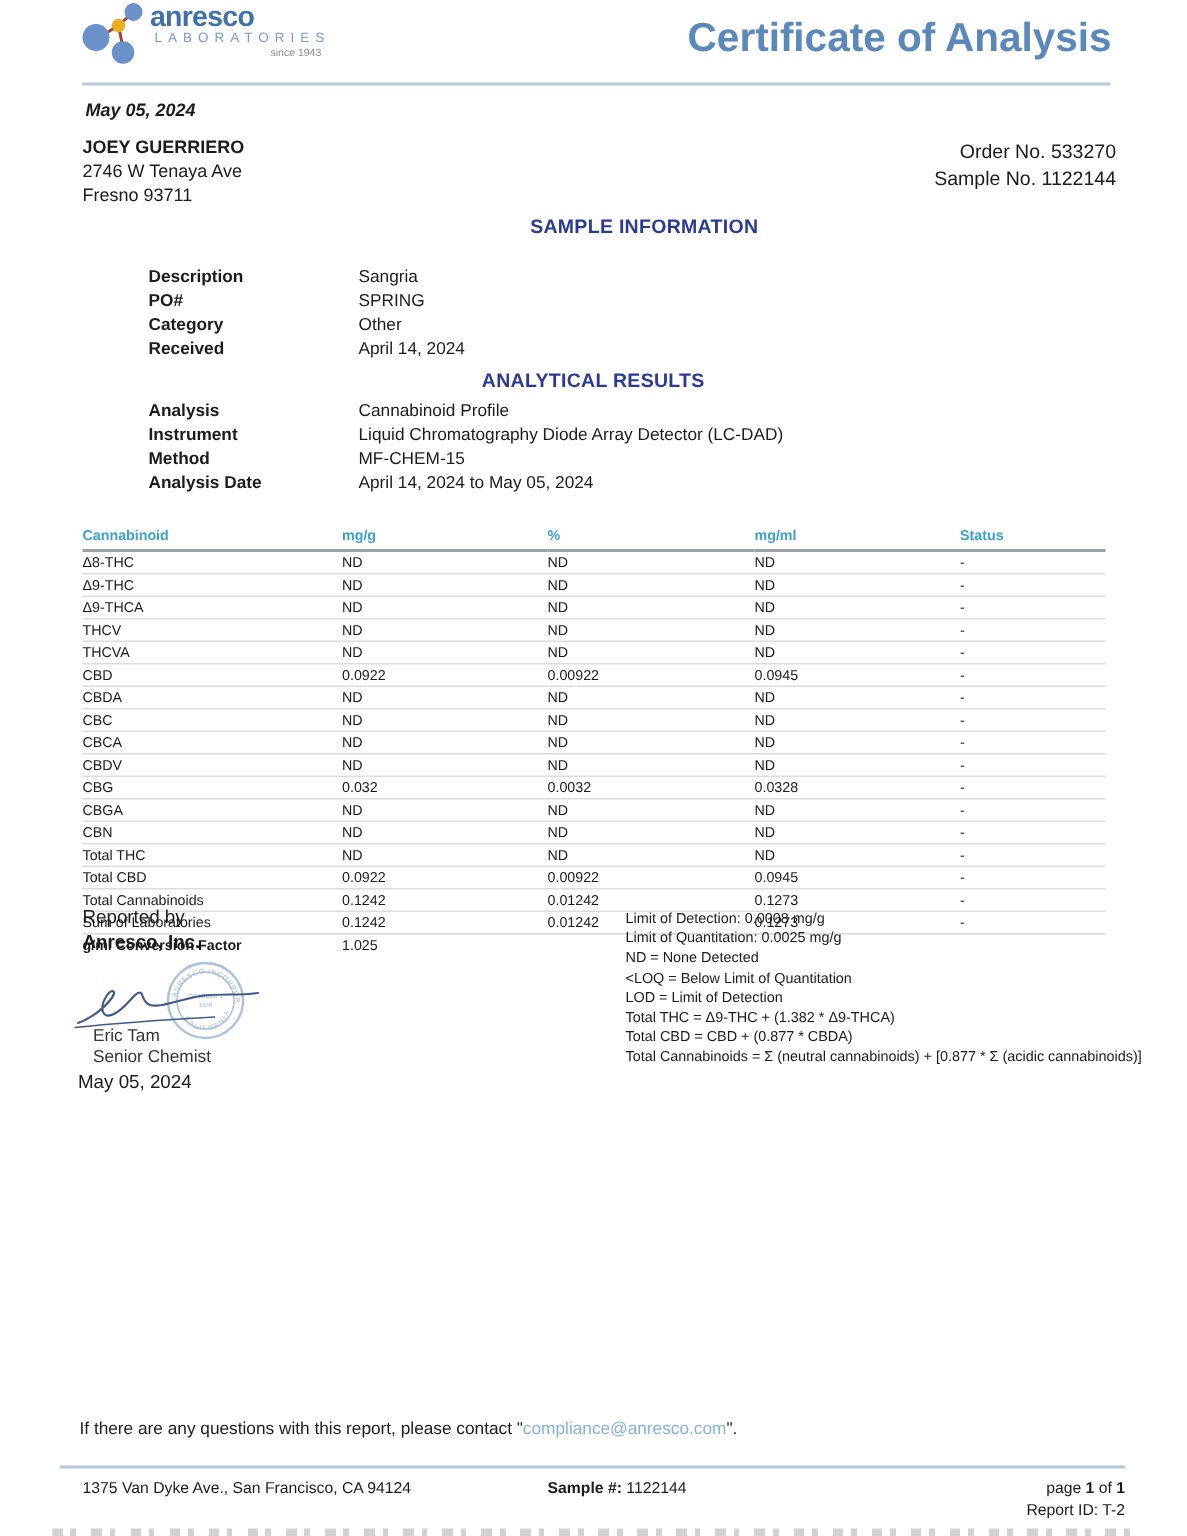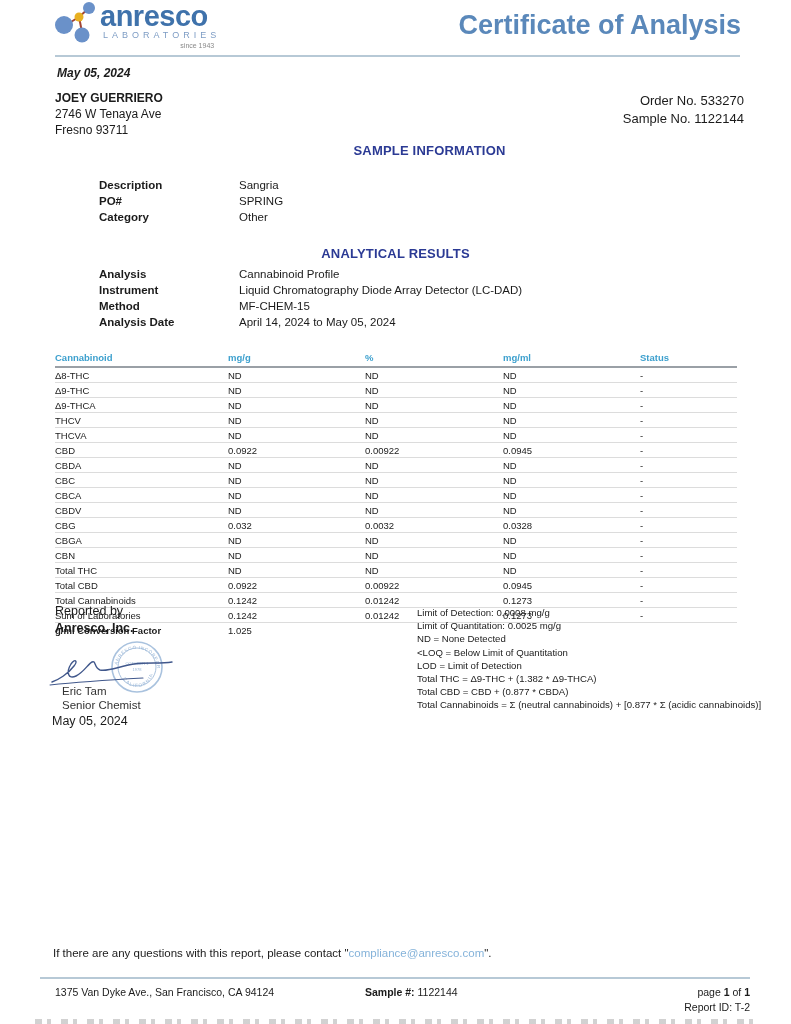--- a/index.html
+++ b/index.html
@@ -3,21 +3,21 @@
 <meta charset="utf-8">
 <style>
   html,body{margin:0;padding:0;background:#ffffff;}
   .page{
     position:relative;width:791px;height:1024px;background:#fff;overflow:hidden;
     font-family:"Liberation Sans",sans-serif;color:#1b1b1b;
   }
   
   .logo{position:absolute;left:52px;top:2px;display:flex;align-items:flex-start;}
   .logo-text{margin-left:2px;line-height:1;}
-  .logo-word{font-size:29px;font-weight:bold;letter-spacing:-0.5px;color:#3f72ab;line-height:1;}
+  .logo-word{font-size:19px;font-weight:bold;letter-spacing:-0.5px;color:#3f72ab;line-height:1;}
   .logo-sub{font-size:9px;letter-spacing:4px;color:#7d9cc4;margin-top:0;margin-left:3px;}
   .logo-since{font-size:7px;color:#8a8a8a;text-align:right;margin-top:2px;margin-right:6px;}
   .doc-title{
     position:absolute;right:50px;top:10px;margin:0;
     font-size:27px;font-weight:bold;color:#5a88ba;letter-spacing:0;
   }
   .top-rule{position:absolute;left:55px;top:55px;width:685px;height:0;border-top:2px solid #b7c9d6;}
   
   .report-date{position:absolute;left:57px;top:66px;font-style:italic;font-weight:600;font-size:12px;}
   .client-block{position:absolute;left:55px;top:90px;font-size:12px;line-height:16px;}
@@ -114,20 +114,24 @@
         <div class="field-label">Description</div>
         <div class="field-value">Sangria</div>
       </div>
       <div class="field-row">
         <div class="field-label">PO#</div>
         <div class="field-value">SPRING</div>
       </div>
       <div class="field-row">
         <div class="field-label">Category</div>
         <div class="field-value">Other</div>
+      </div>
+      <div class="field-row">
+        <div class="field-label">Received</div>
+        <div class="field-value">April 14, 2024</div>
       </div>
     </div>
 
   <h2 class="section-heading" id="h-analytical">ANALYTICAL RESULTS</h2>
   <div class="fields" id="analysis-fields">
       <div class="field-row">
         <div class="field-label">Analysis</div>
         <div class="field-value">Cannabinoid Profile</div>
       </div>
       <div class="field-row">

